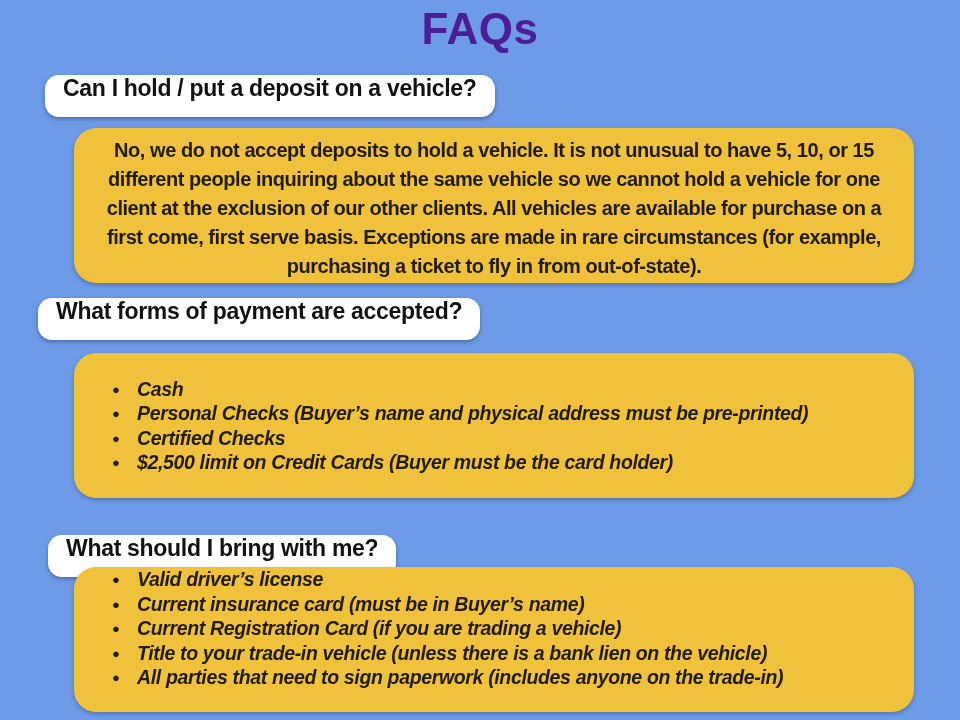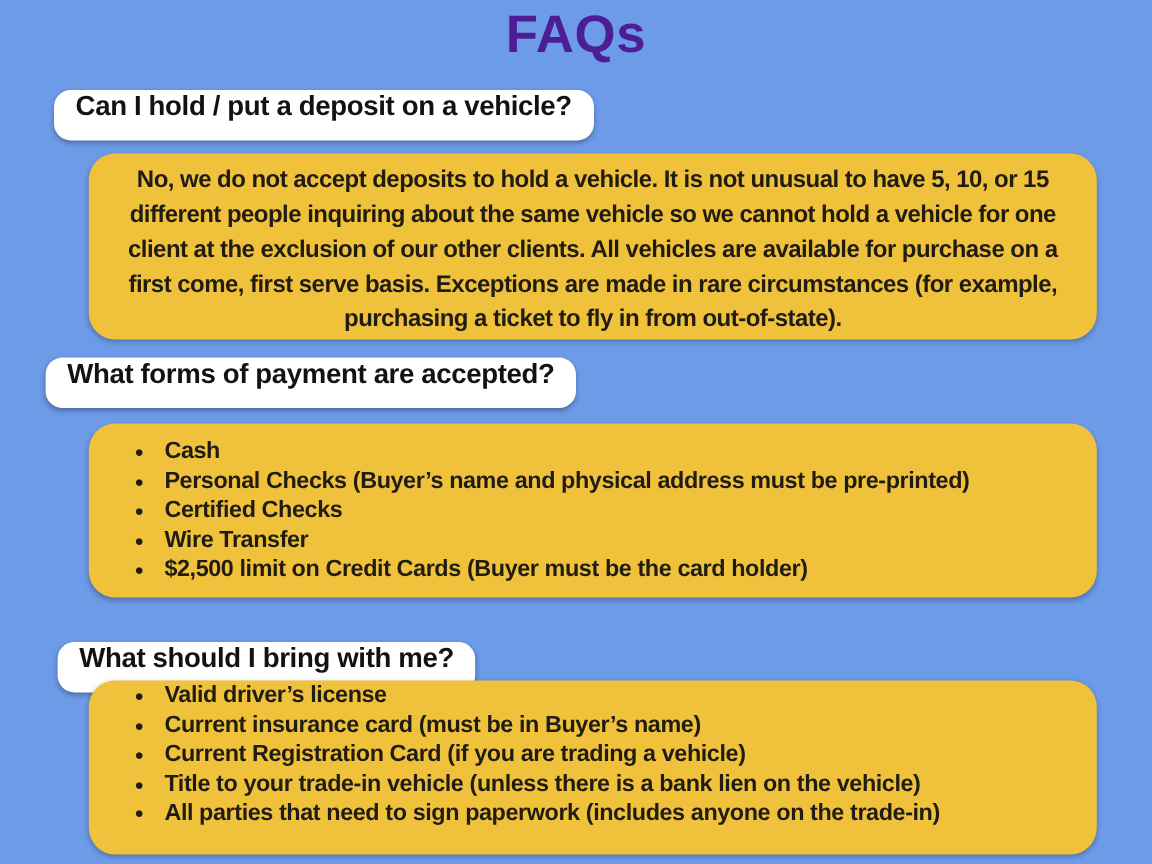--- a/index.html
+++ b/index.html
@@ -65,20 +65,21 @@
     font-size: 20px;
     line-height: 29px;
     letter-spacing: -0.45px;
   }
   ul.bullets {
     list-style: none;
     margin: 0;
     padding: 0 18px 0 36px;
     width: 100%;
     box-sizing: border-box;
+    font-style: italic;
   }
   ul.bullets li {
     position: relative;
     padding-left: 27px;
     font-size: 19.5px;
     line-height: 24.5px;
     letter-spacing: -0.35px;
     white-space: nowrap;
   }
   ul.bullets li::before {
@@ -104,21 +105,20 @@
   </div>
 
   <div class="qbox q2">
     <span>What forms of payment are accepted?</span>
   </div>
   <div class="abox a2">
     <ul class="bullets">
       <li>Cash</li>
       <li>Personal Checks (Buyer’s name and physical address must be pre-printed)</li>
       <li>Certified Checks</li>
-      <li>Wire Transfer</li>
       <li>$2,500 limit on Credit Cards (Buyer must be the card holder)</li>
     </ul>
   </div>
 
   <div class="qbox q3">
     <span>What should I bring with me?</span>
   </div>
   <div class="abox a3">
     <ul class="bullets">
       <li>Valid driver’s license</li>

